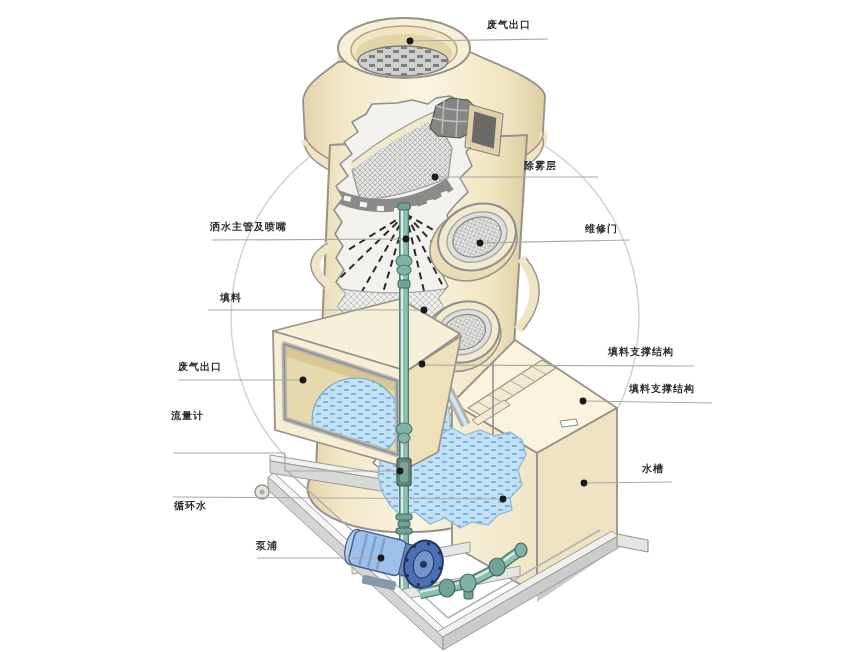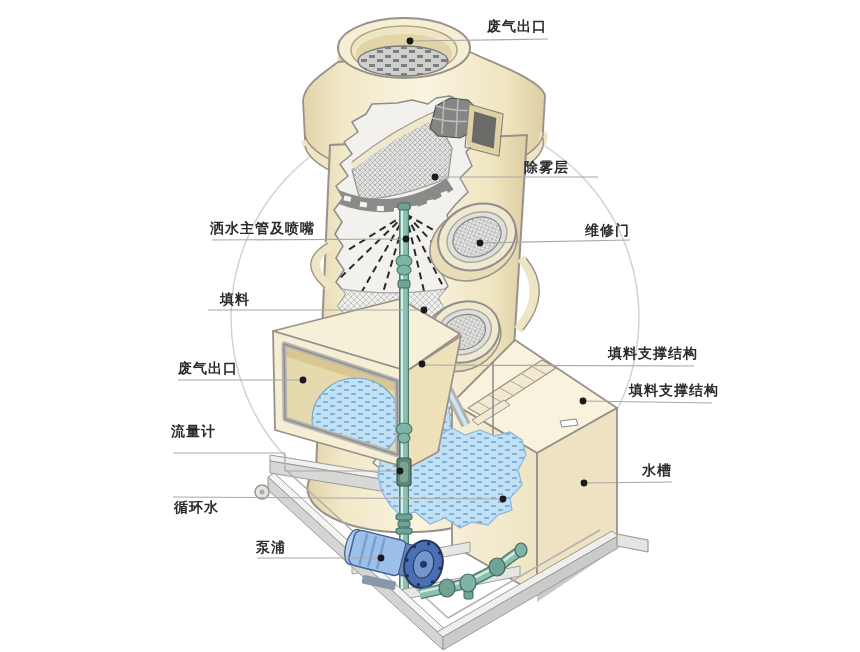--- a/index.html
+++ b/index.html
@@ -1,19 +1,19 @@
 <!DOCTYPE html>
 <html><head>
 <meta charset="utf-8">
 <style>
   html,body{margin:0;padding:0;background:#ffffff;}
   #stage{position:relative;width:860px;height:652px;background:#fff;overflow:hidden;
          font-family:"DejaVu Sans","Liberation Sans",sans-serif;}
   #art{position:absolute;left:0;top:0;}
-  .lbl{position:absolute;font-weight:bold;font-size:14px;line-height:1.1;
+  .lbl{position:absolute;font-weight:bold;font-size:10px;line-height:1.1;
        color:#2b2b2b;letter-spacing:1px;white-space:nowrap;}
 </style>
 </head>
 <body>
 
 <div id="stage">
 
 <svg id="art" width="860" height="652" viewBox="0 0 860 652">
   <defs>
     <linearGradient id="towerGrad" x1="0" y1="0" x2="1" y2="0">
@@ -285,16 +285,16 @@
 
   <div class="lbl" style="left:487px;top:19px">废气出口</div>
   <div class="lbl" style="left:524px;top:160px">除雾层</div>
   <div class="lbl" style="left:585px;top:223px">维修门</div>
   <div class="lbl" style="left:210px;top:221px">洒水主管及喷嘴</div>
   <div class="lbl" style="left:220px;top:292px">填料</div>
   <div class="lbl" style="left:608px;top:346px">填料支撑结构</div>
   <div class="lbl" style="left:629px;top:383px">填料支撑结构</div>
   <div class="lbl" style="left:178px;top:361px">废气出口</div>
   <div class="lbl" style="left:642px;top:463px">水槽</div>
-  <div class="lbl" style="left:171px;top:424px">流量计</div>
+  <div class="lbl" style="left:171px;top:410px">流量计</div>
   <div class="lbl" style="left:174px;top:500px">循环水</div>
   <div class="lbl" style="left:256px;top:540px">泵浦</div>
 </div>
 
 </body></html>

